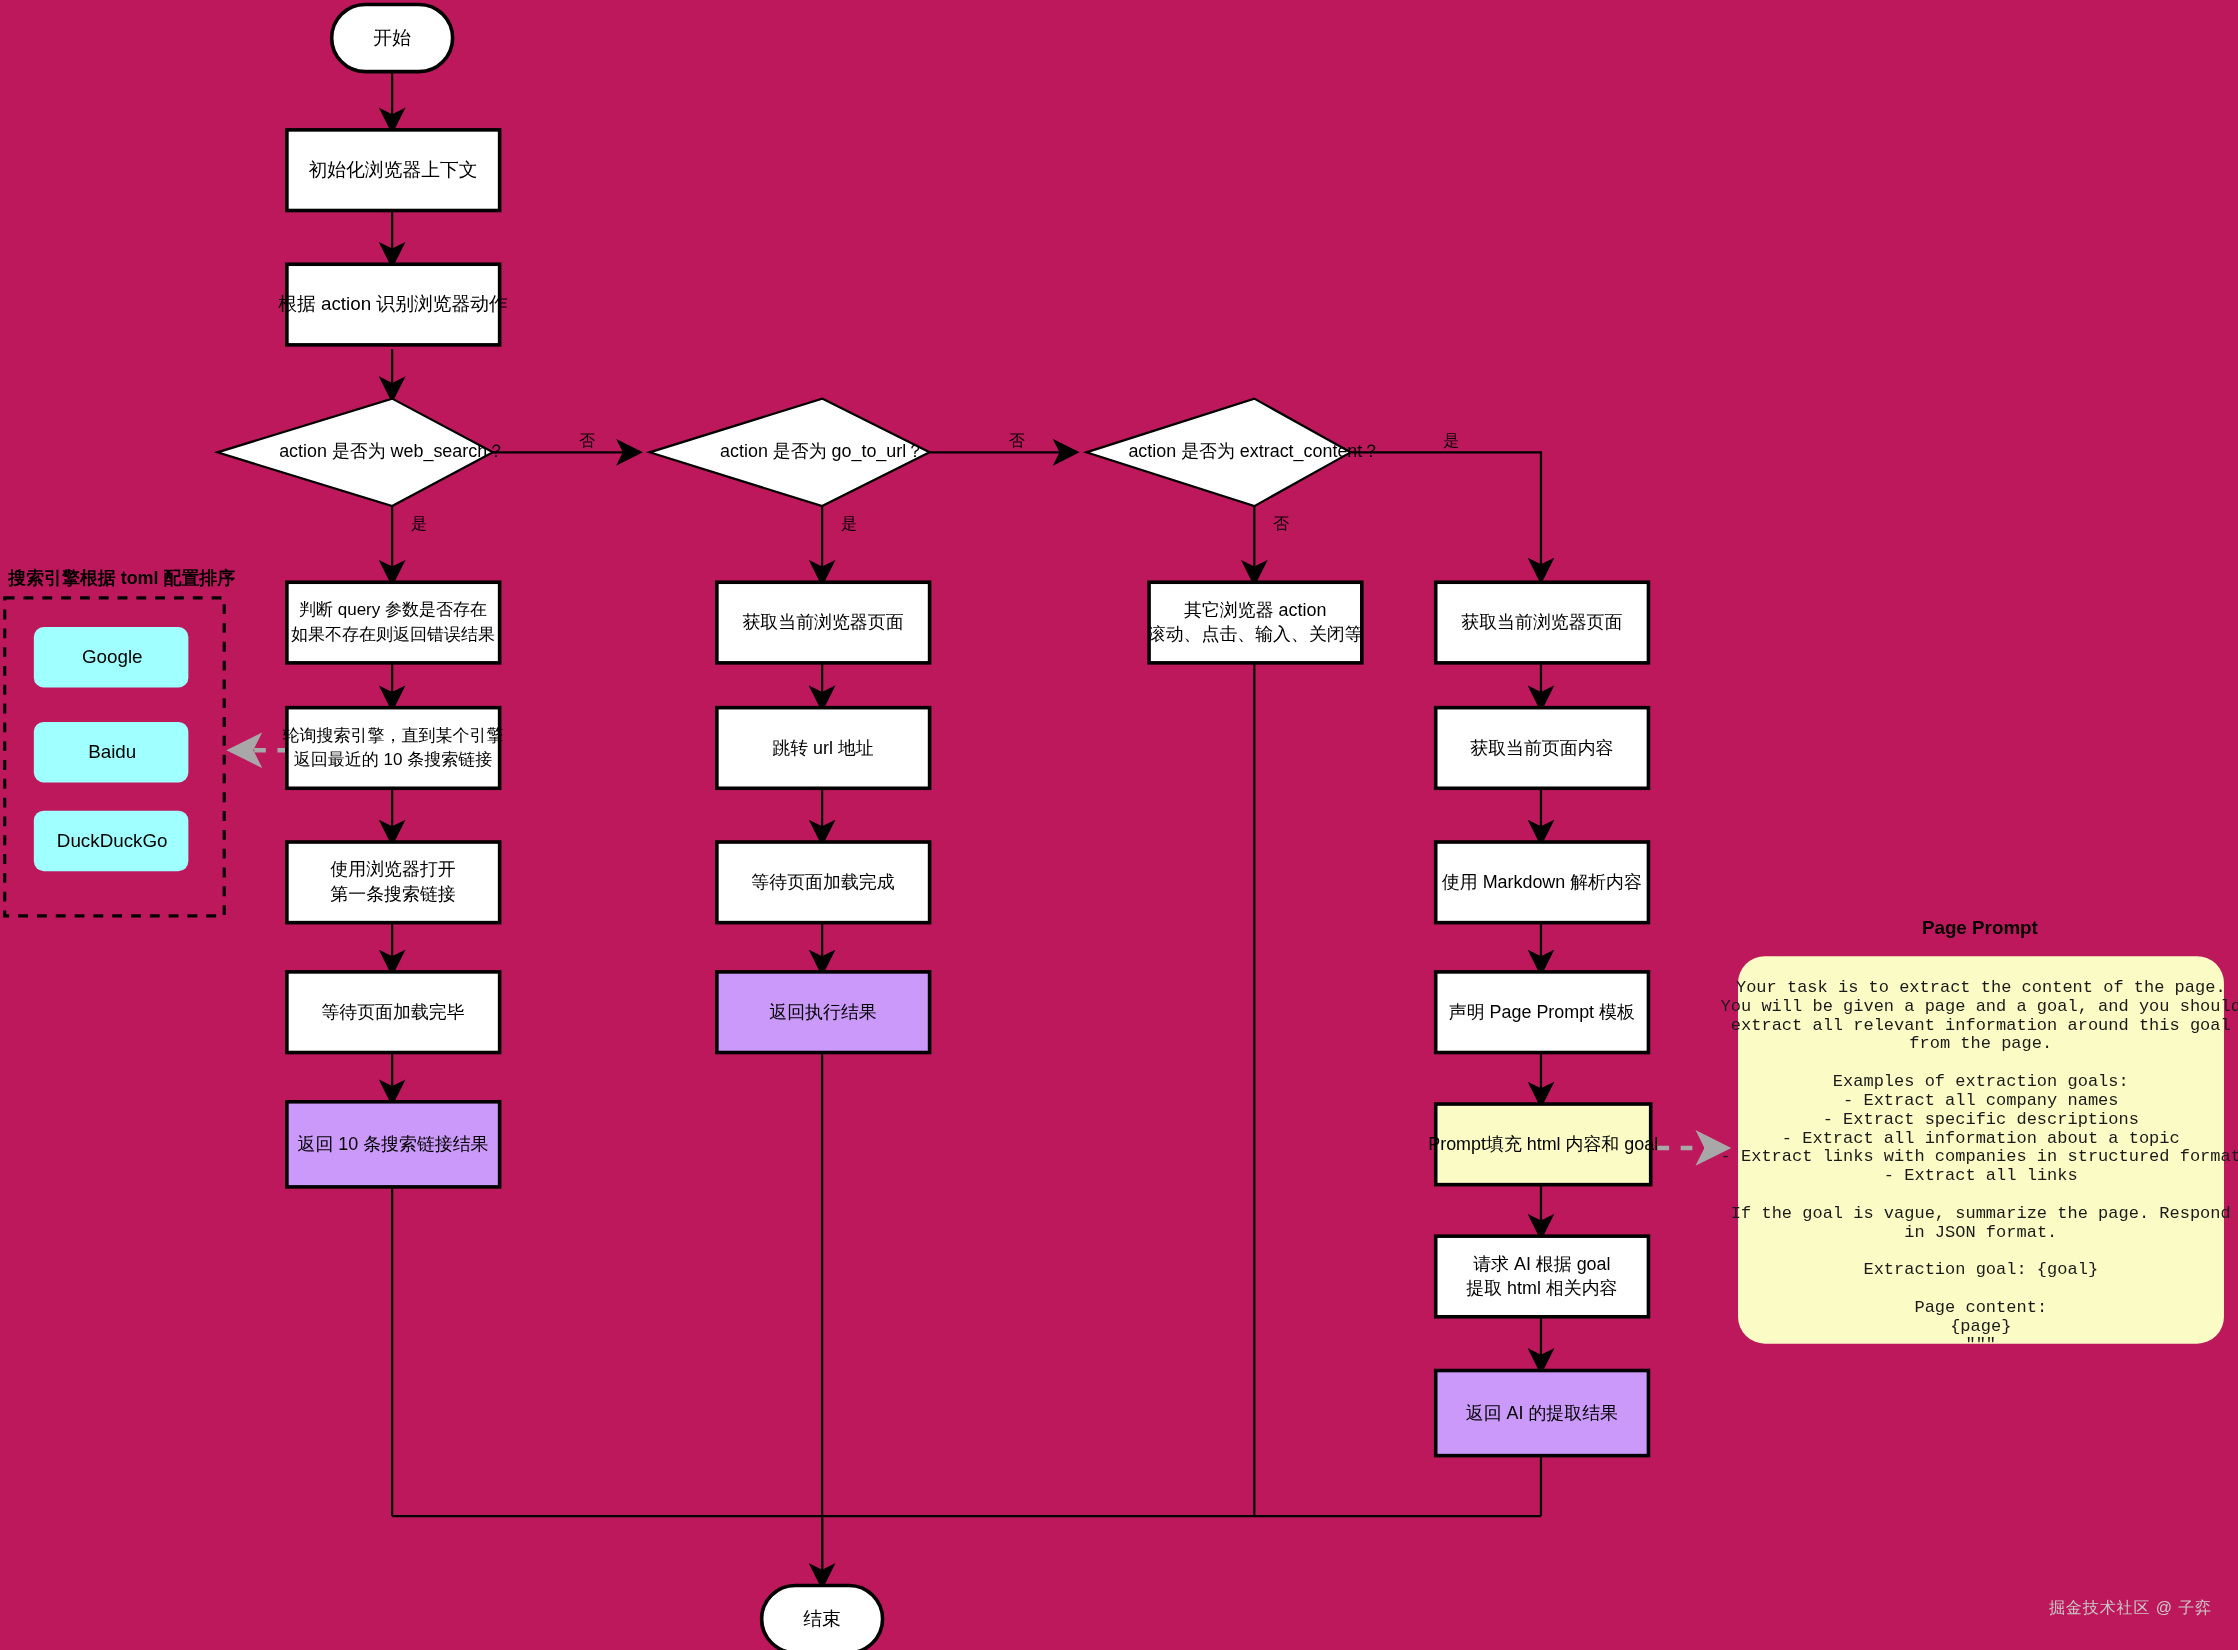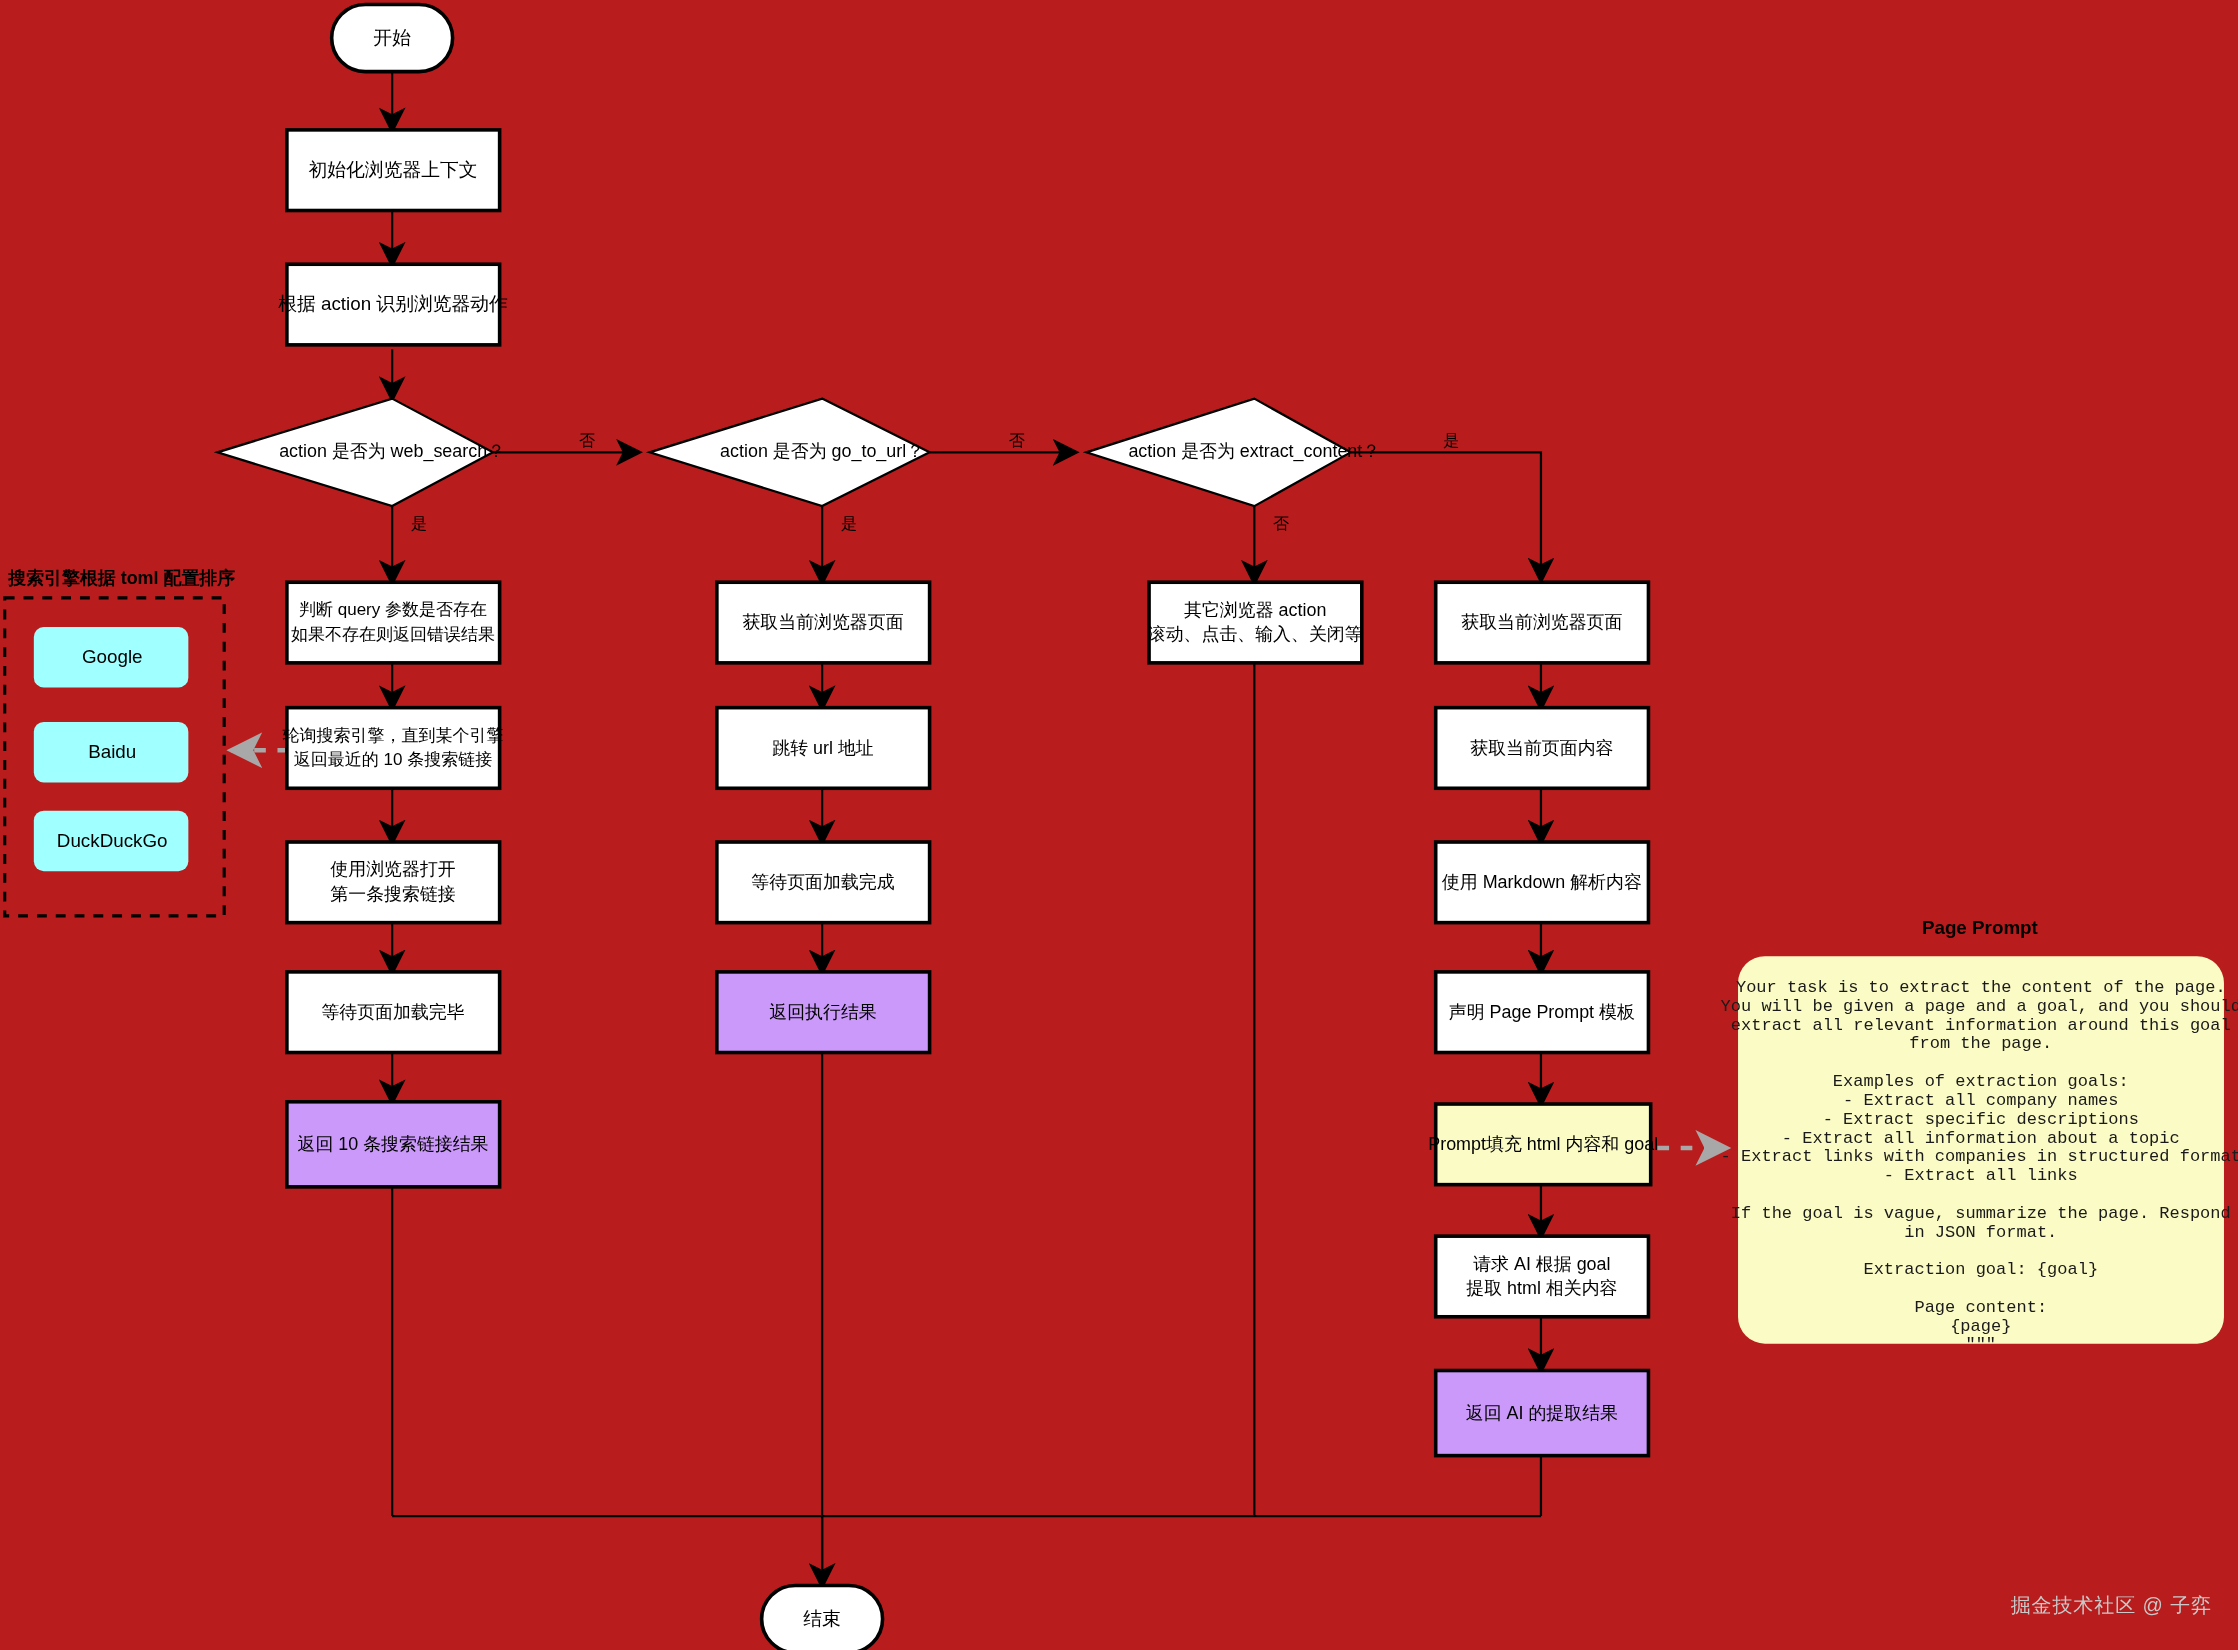--- a/index.html
+++ b/index.html
@@ -1,24 +1,24 @@
 <!DOCTYPE html>
 <html style="font-size:7.2px"><head>
 <meta charset="utf-8">
 <style>
   html,body{margin:0;padding:0;background:#ffffff;}
   body{font-family:"Liberation Sans",sans-serif;}
-  #stage{position:relative;width:2239px;height:1650px;background:#b91c1c;overflow:hidden;}
+  #stage{position:relative;width:2239px;height:1650px;background:#be185d;overflow:hidden;}
   svg.flow{position:absolute;left:0;top:0;width:2239px;height:1650px;}
   .nodeText{font-family:"Liberation Sans",sans-serif;fill:#000;text-anchor:middle;dominant-baseline:middle;}
   .lbl{font-family:"Liberation Sans",sans-serif;fill:#000;font-size:36px;text-anchor:middle;}
   .grpTitle{font-family:"Liberation Sans",sans-serif;font-weight:bold;font-size:40px;fill:#000;}
   .noteTitle{font-family:"Liberation Sans",sans-serif;font-weight:bold;font-size:42px;fill:#000;text-anchor:middle;}
   .noteBody{font-family:"Liberation Mono",monospace;font-size:38px;fill:#1a1a1a;text-anchor:middle;white-space:pre;}
-  .wm{position:absolute;right:27px;bottom:31px;font-size:20px;color:#c9c9c9;font-family:"Liberation Sans",sans-serif;letter-spacing:0.9px;margin-top:30px;}
+  .wm{position:absolute;right:27px;bottom:31px;font-size:16px;color:#c9c9c9;font-family:"Liberation Sans",sans-serif;letter-spacing:0.9px;margin-top:30px;}
 </style>
 </head>
 <body>
 
 <div id="stage">
 
   <svg class="flow" viewBox="0 0 4998 3684">
     <defs>
       <marker id="arw" markerWidth="14" markerHeight="12" refX="10" refY="6" orient="auto" markerUnits="strokeWidth">
         <path d="M0,0 L12,6 L0,12 L3,6 z" fill="#000"></path>

